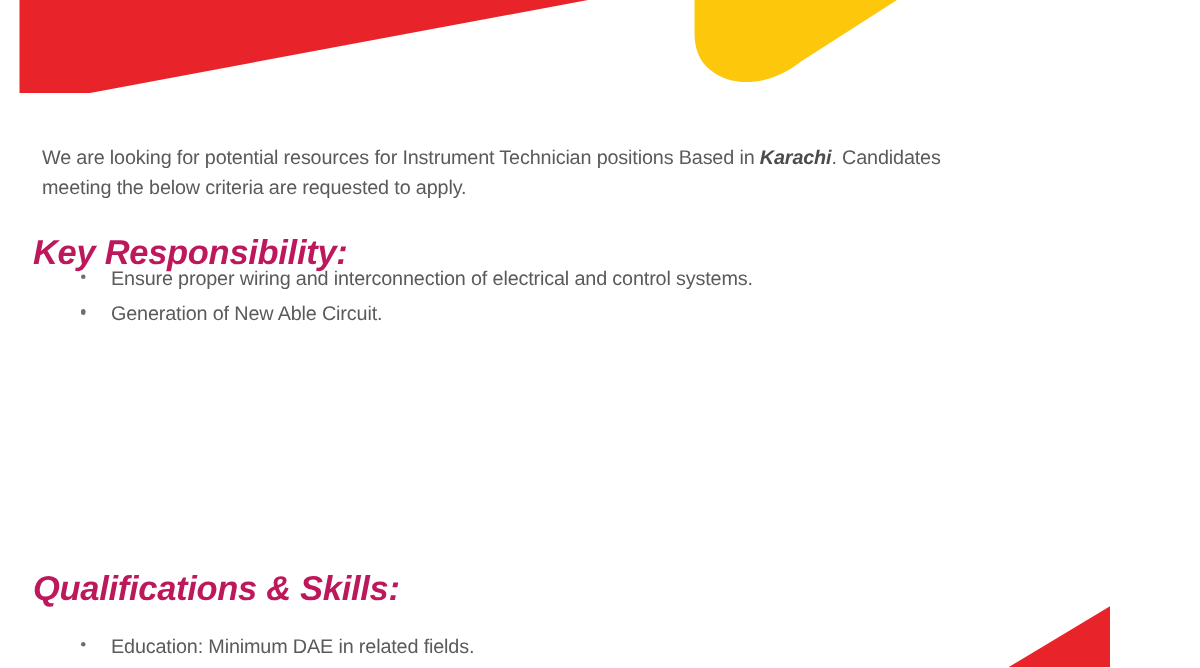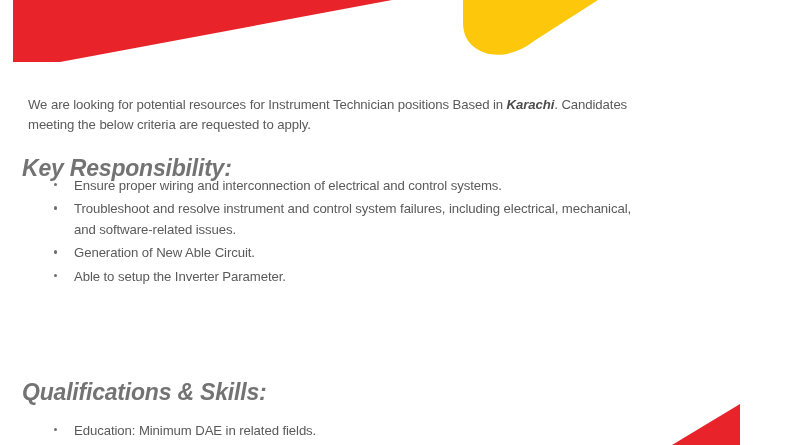--- a/index.html
+++ b/index.html
@@ -44,21 +44,21 @@
     color: #4c4c4c;
   }
 
   
   .section-heading {
     position: absolute;
     left: 22px;
     font-style: italic;
     font-weight: bold;
     font-size: 23px;
-    color: #737373;
+    color: #be185d;
     letter-spacing: -0.2px;
     white-space: nowrap;
   }
   #heading-key { top: 136px; }
   #heading-qual { top: 360px; }
 
   
   .bullet-list {
     position: absolute;
     left: 48px;
@@ -100,23 +100,21 @@
     <path d="M463,0 L598,0 L534,41 C514,57 489,59 474,47 C466,41 463,32 463,22 Z" fill="#fdc70c"></path>
     <polygon points="800,368 800,445 672,445" fill="#e8232a"></polygon>
   </svg>
 
   <p class="intro"><span>We are looking for potential resources for Instrument Technician positions Based in </span><span class="emph">Karachi</span><span>. Candidates meeting the below criteria are requested to apply.</span></p>
 
   <h2 class="section-heading" id="heading-key">Key Responsibility:</h2>
 
   <ul class="bullet-list" id="list-key">
     <li>Ensure proper wiring and interconnection of electrical and control systems.</li>
-    <li>Troubleshoot and resolve instrument and control system failures, including electrical, mechanical, and software-related issues.</li>
     <li>Generation of New Able Circuit.</li>
-    <li>Able to setup the Inverter Parameter.</li>
   </ul>
 
   <h2 class="section-heading" id="heading-qual">Qualifications &amp; Skills:</h2>
 
   <ul class="bullet-list" id="list-qual">
     <li>Education: Minimum DAE in related fields.</li>
   </ul>
 
 </div>
 

